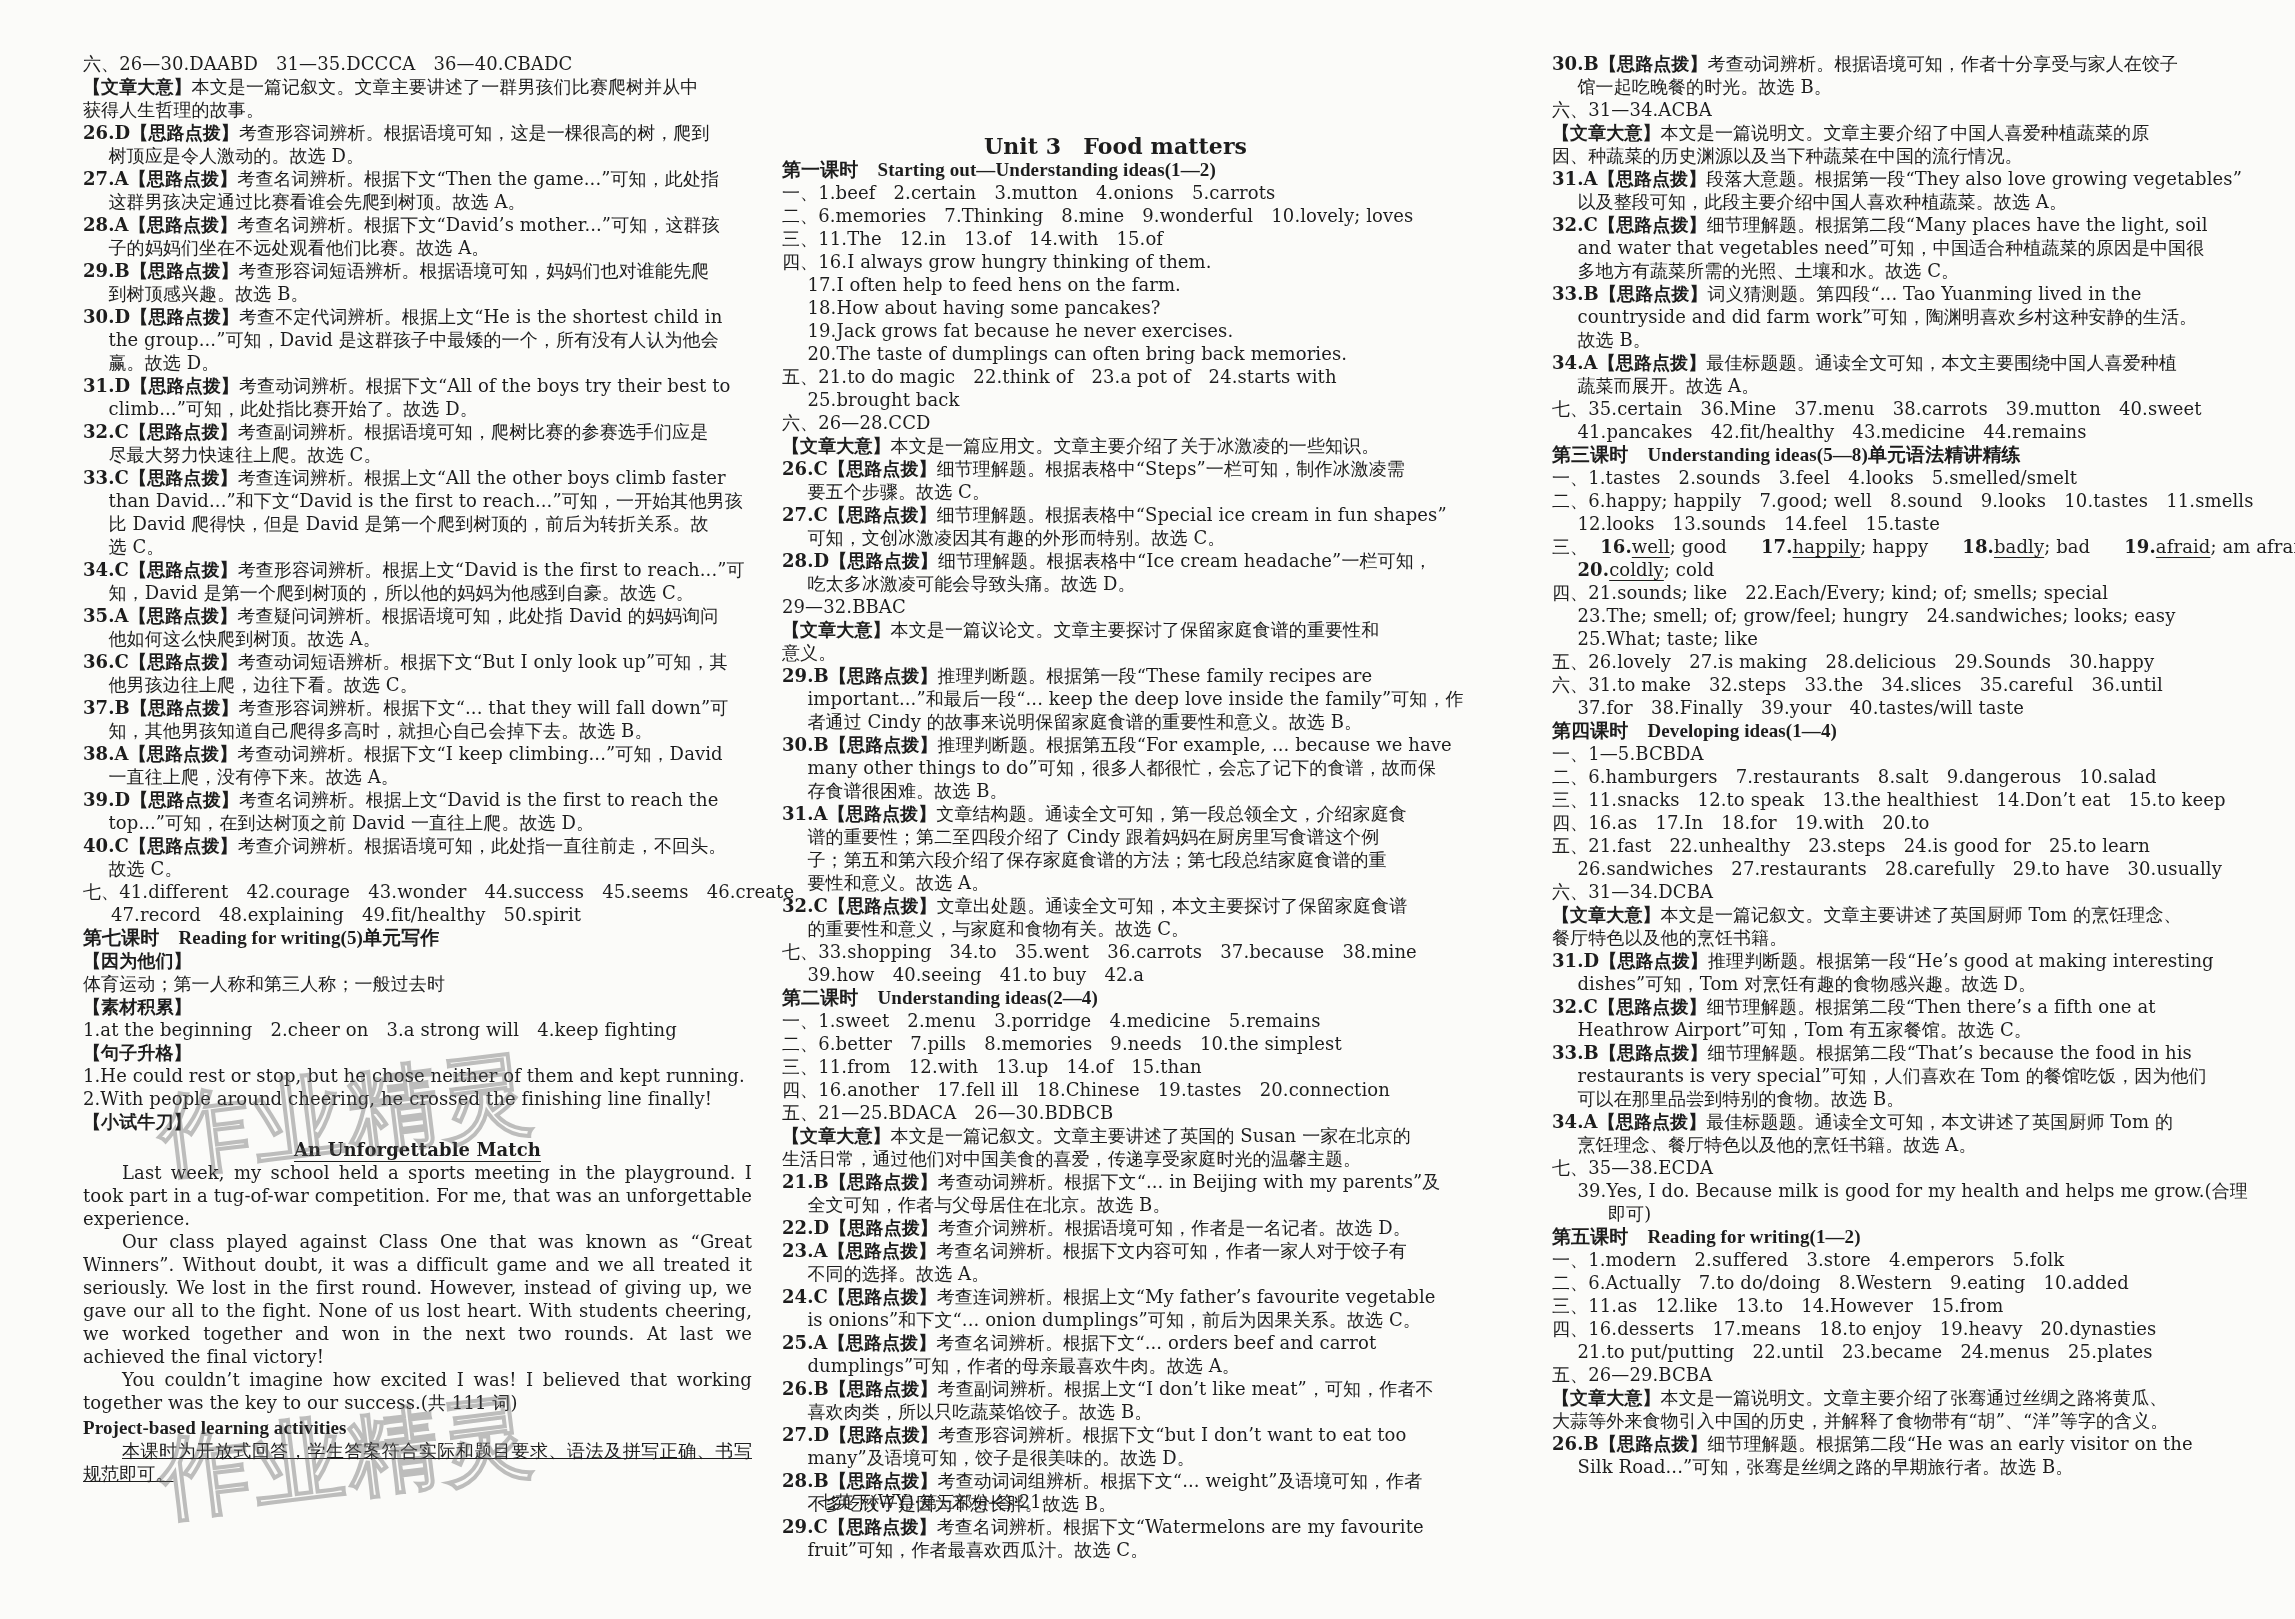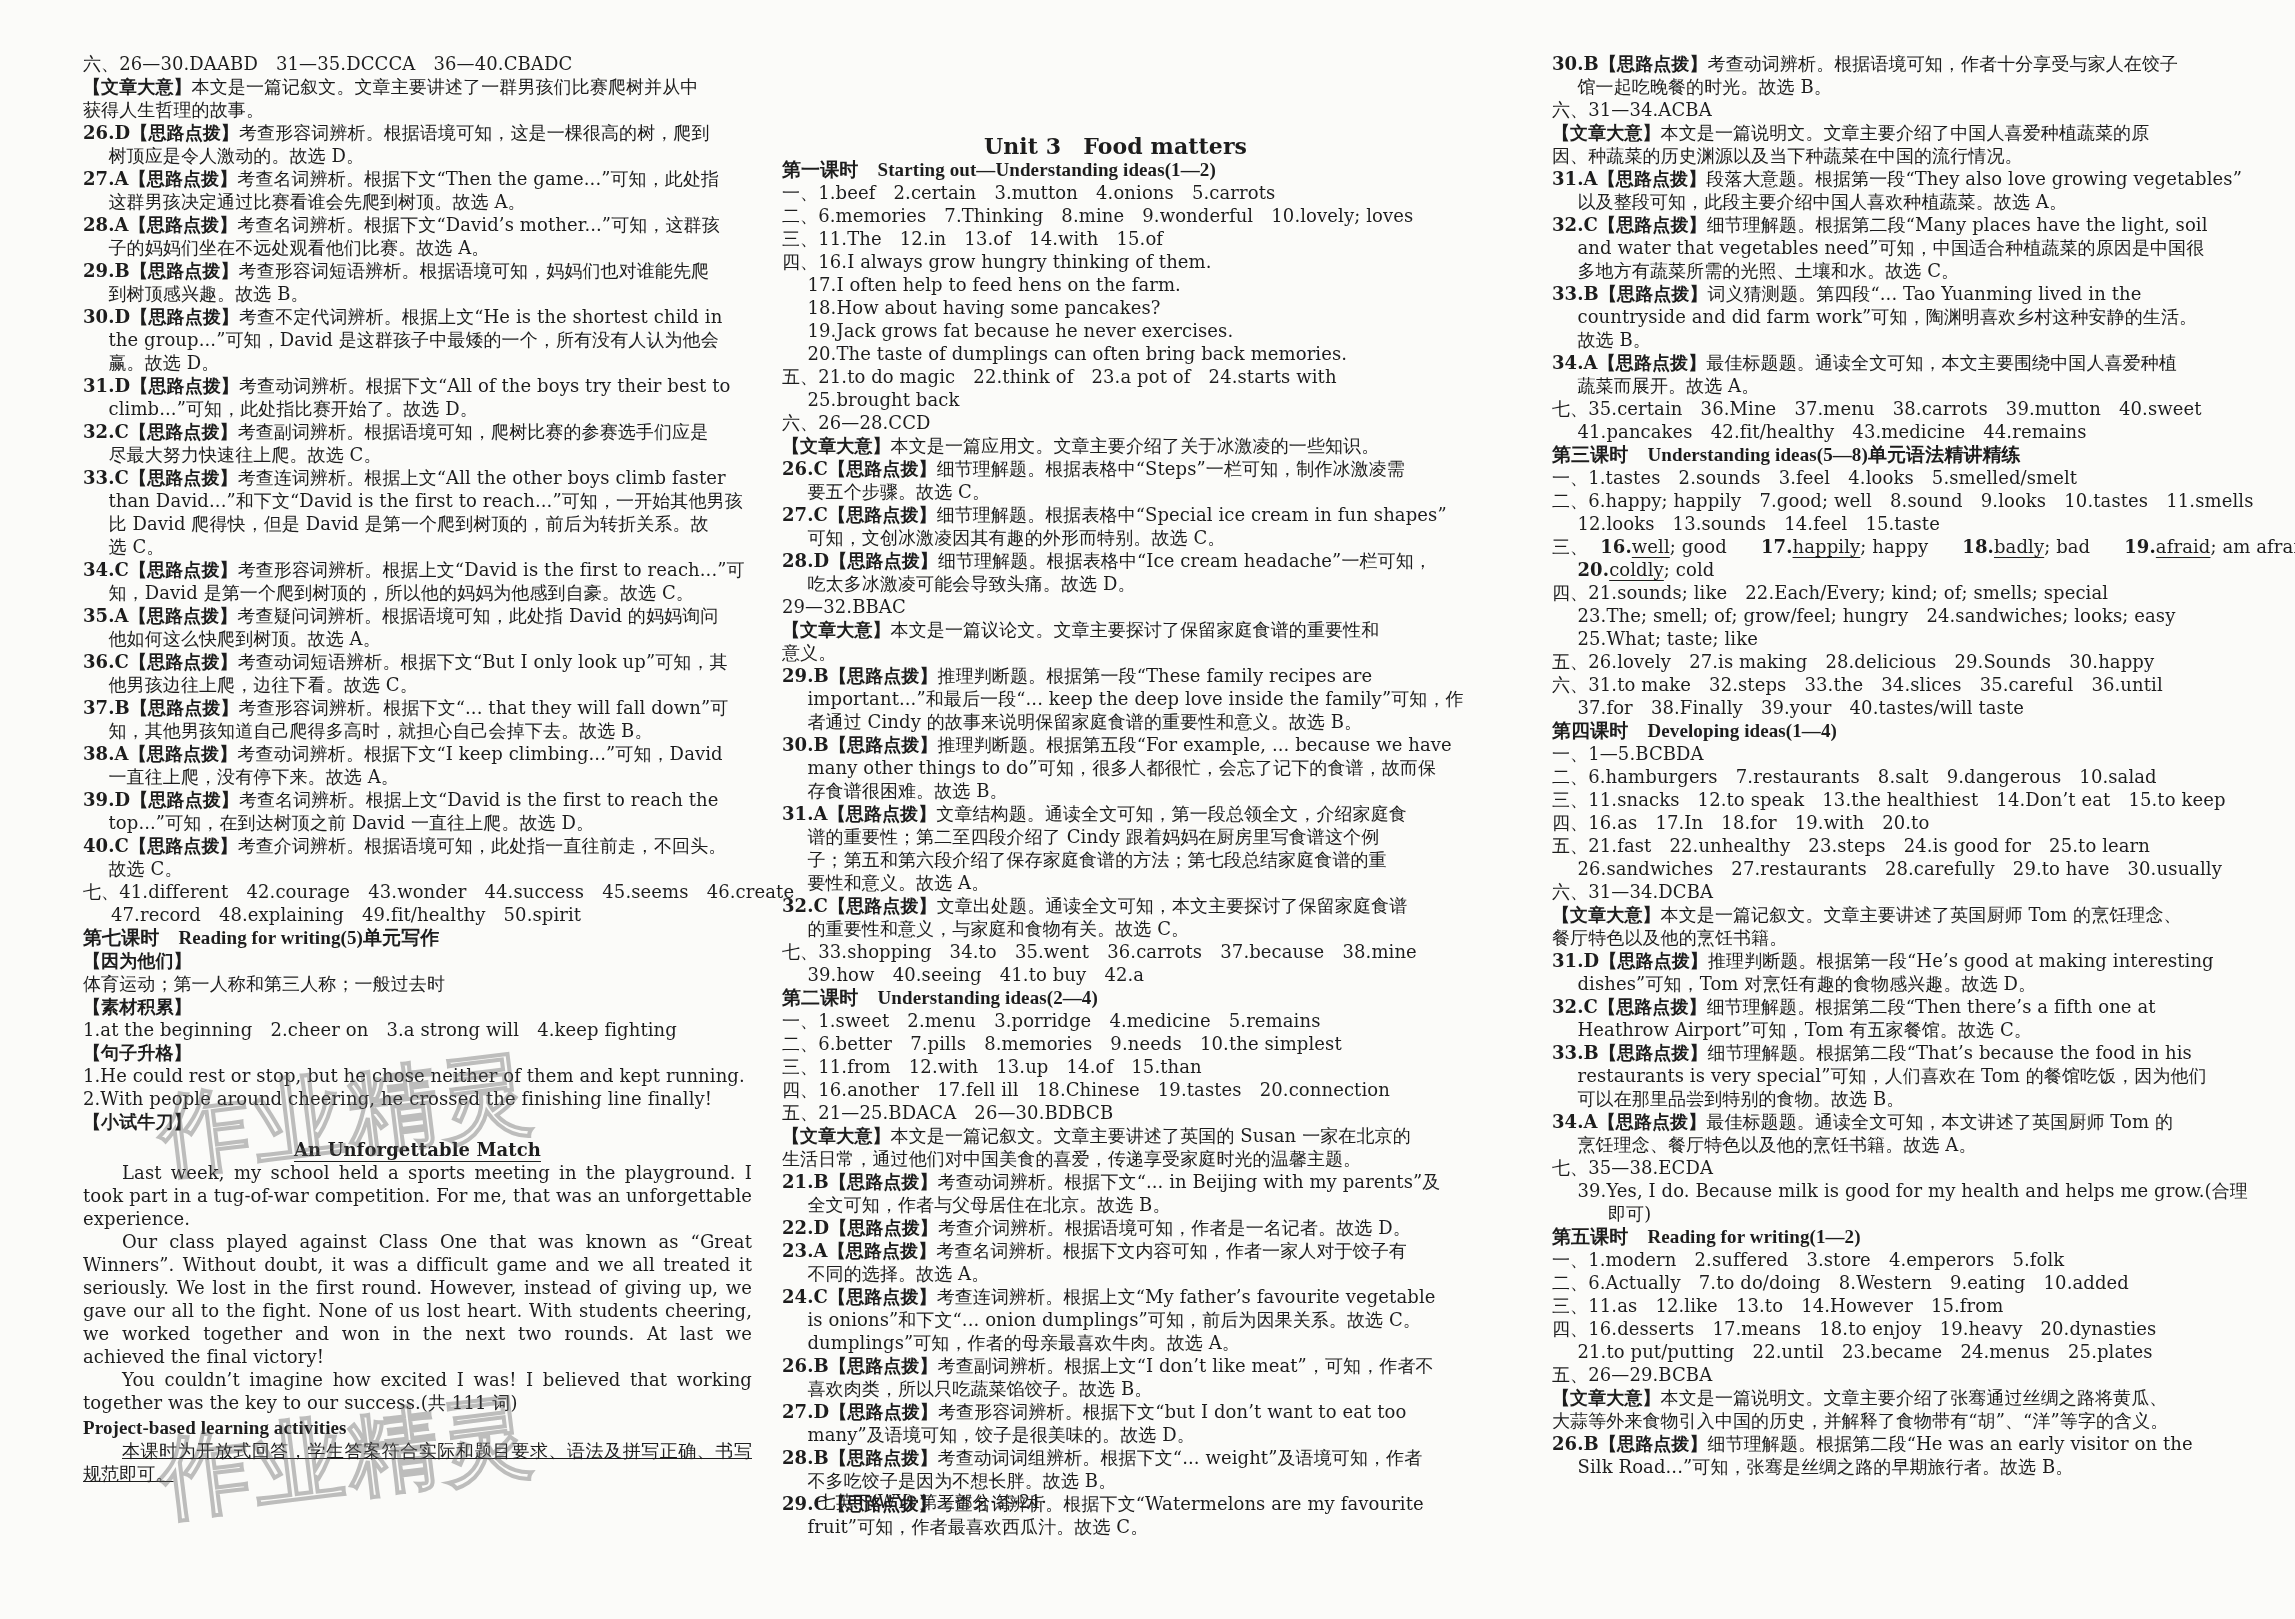--- a/index.html
+++ b/index.html
@@ -211,20 +211,21 @@
         </div>
         <div>
           <div class="line"><span class="num">23.A</span><span class="tag">【思路点拨】</span><span>考查名词辨析。根据下文内容可知，作者一家人对于饺子有</span></div>
           <div class="line indent">不同的选择。故选 A。</div>
         </div>
         <div>
           <div class="line"><span class="num">24.C</span><span class="tag">【思路点拨】</span><span>考查连词辨析。根据上文“My father’s favourite vegetable</span></div>
           <div class="line indent">is onions”和下文“... onion dumplings”可知，前后为因果关系。故选 C。</div>
         </div>
         <div>
+          <div class="line"><span class="num">25.A</span><span class="tag">【思路点拨】</span><span>考查名词辨析。根据下文“... orders beef and carrot</span></div>
           <div class="line indent">dumplings”可知，作者的母亲最喜欢牛肉。故选 A。</div>
         </div>
         <div>
           <div class="line"><span class="num">26.B</span><span class="tag">【思路点拨】</span><span>考查副词辨析。根据上文“I don’t like meat”，可知，作者不</span></div>
           <div class="line indent">喜欢肉类，所以只吃蔬菜馅饺子。故选 B。</div>
         </div>
         <div>
           <div class="line"><span class="num">27.D</span><span class="tag">【思路点拨】</span><span>考查形容词辨析。根据下文“but I don’t want to eat too</span></div>
           <div class="line indent">many”及语境可知，饺子是很美味的。故选 D。</div>
         </div>

